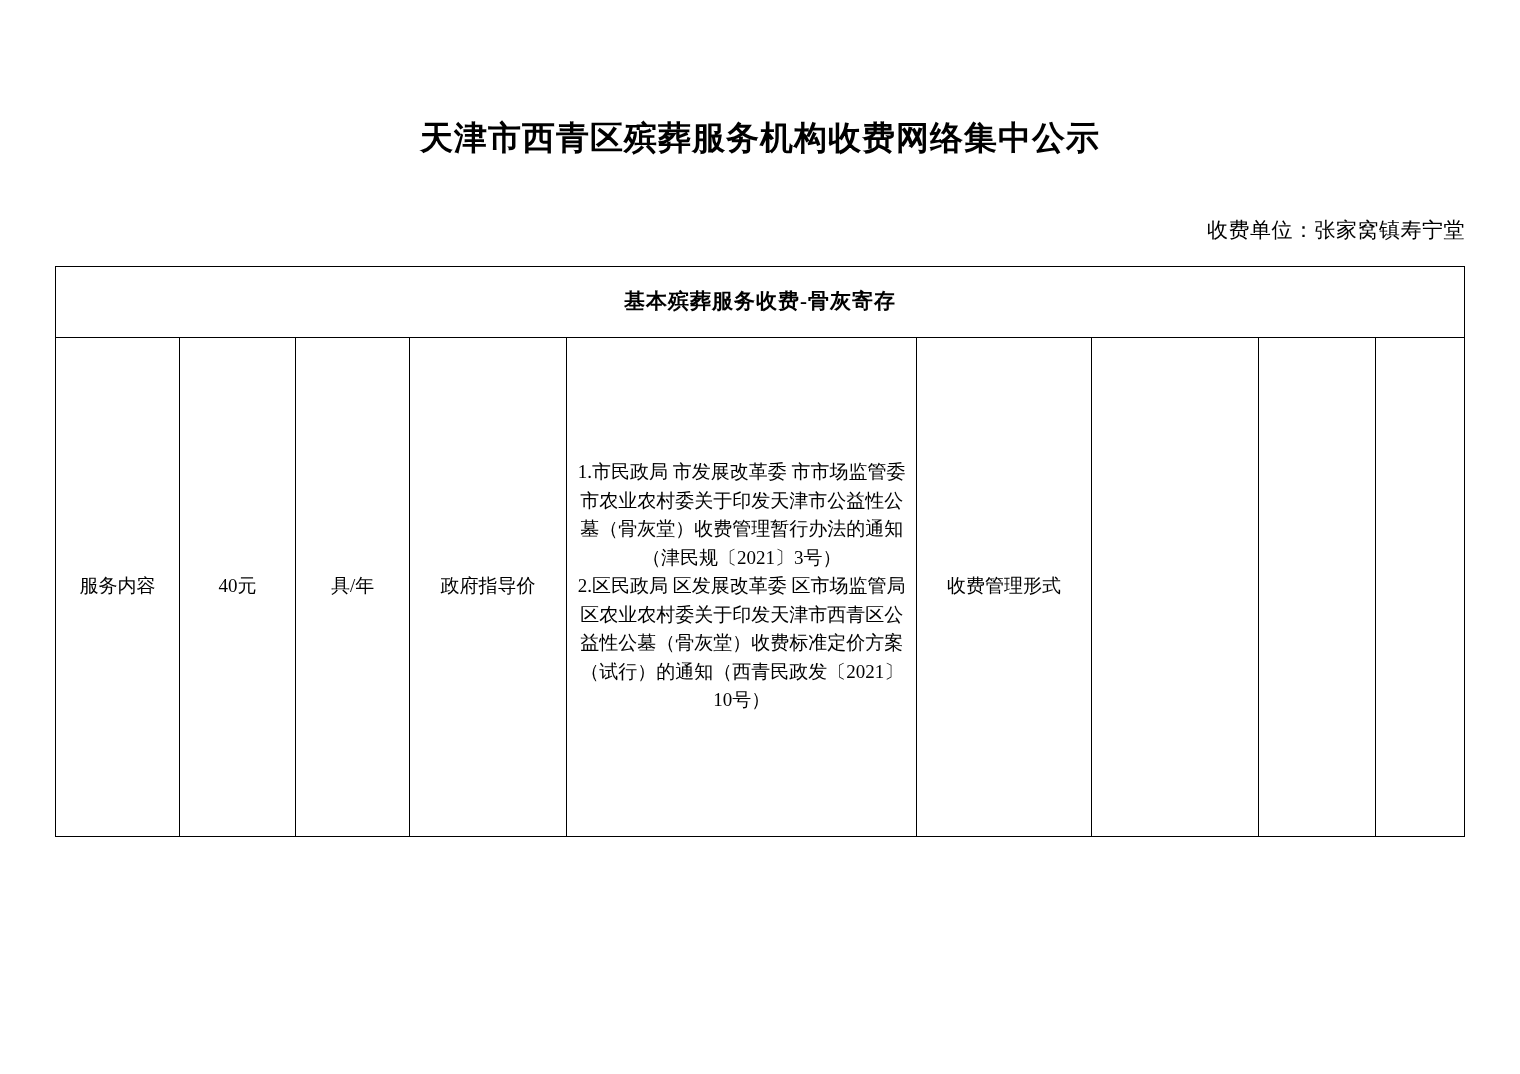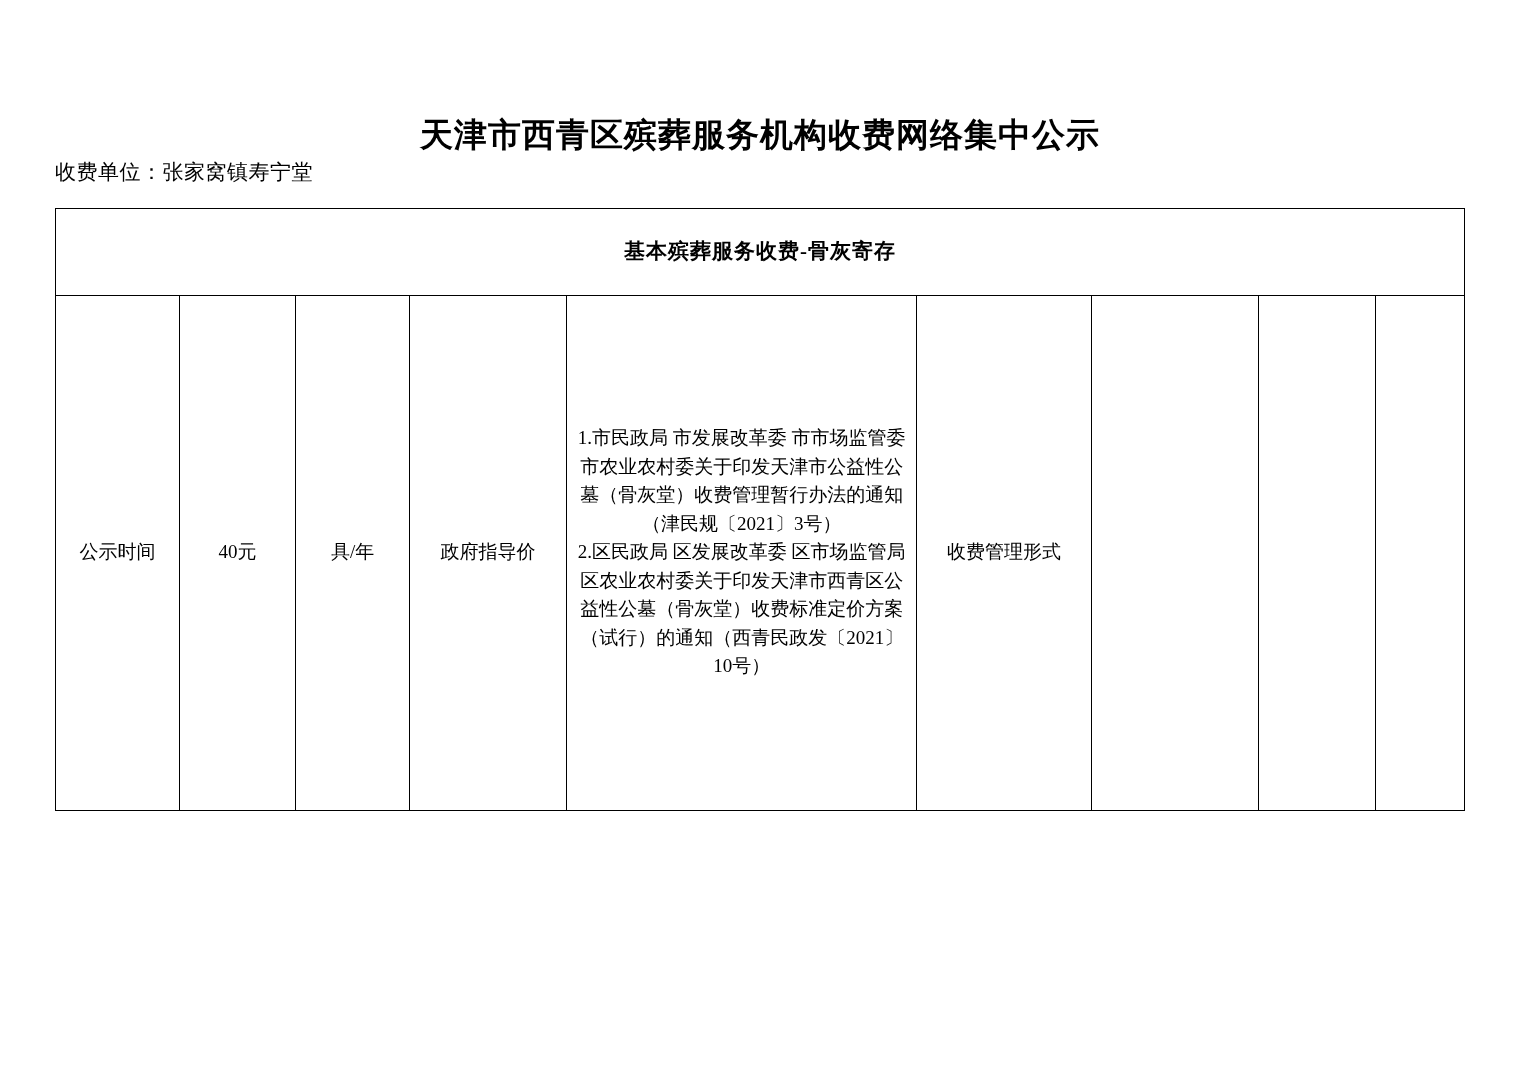--- a/index.html
+++ b/index.html
@@ -22,41 +22,42 @@
     padding: 0 55px;
     position: relative;
   }
   .doc-title {
     text-align: center;
     font-size: 33px;
     font-weight: bold;
     letter-spacing: 1px;
     margin-top: 118px;
     line-height: 1.2;
-    font-family: Liberation Mono, monospace;
+    font-family: Liberation Sans, sans-serif;
   }
   .meta-row {
     display: flex;
-    justify-content: flex-start;
+    justify-content: flex-end;
     align-items: baseline;
+    margin-top: 58px;
     font-size: 21px;
     letter-spacing: 0.5px;
   }
   .meta-left, .meta-right {
     white-space: nowrap;
   }
   table.fee-table {
     margin-top: 22px;
     width: 100%;
     border-collapse: collapse;
     table-layout: fixed;
   }
   table.fee-table td, table.fee-table th {
     border: 1px solid #000000;
-    padding: 12px 5px;
+    padding: 4px 5px;
     font-size: 19px;
     text-align: center;
     vertical-align: middle;
     font-weight: normal;
     line-height: 1.5;
   }
   .section-head {
     font-size: 21px !important;
     font-weight: bold !important;
     height: 62px;
@@ -110,21 +111,21 @@
       <col class="c6">
         <col class="c7">
         <col class="c8">
         <col class="c9">
     </colgroup>
     <tbody>
       <tr>
         <td class="section-head" colspan="9">基本殡葬服务收费-骨灰寄存</td>
       </tr>
       <tr class="body-row">
-        <td>公示时间</td>
+        <td>服务内容</td>
         <td>40元</td>
         <td>具/年</td>
         <td>政府指导价</td>
         <td class="basis-cell">
           <p>1.市民政局 市发展改革委 市市场监管委 市农业农村委关于印发天津市公益性公墓（骨灰堂）收费管理暂行办法的通知（津民规〔2021〕3号）</p>
           <p>2.区民政局 区发展改革委 区市场监管局 区农业农村委关于印发天津市西青区公益性公墓（骨灰堂）收费标准定价方案（试行）的通知（西青民政发〔2021〕10号）</p>
         </td>
         <td>收费管理形式</td>
         <td></td>
         <td></td>

